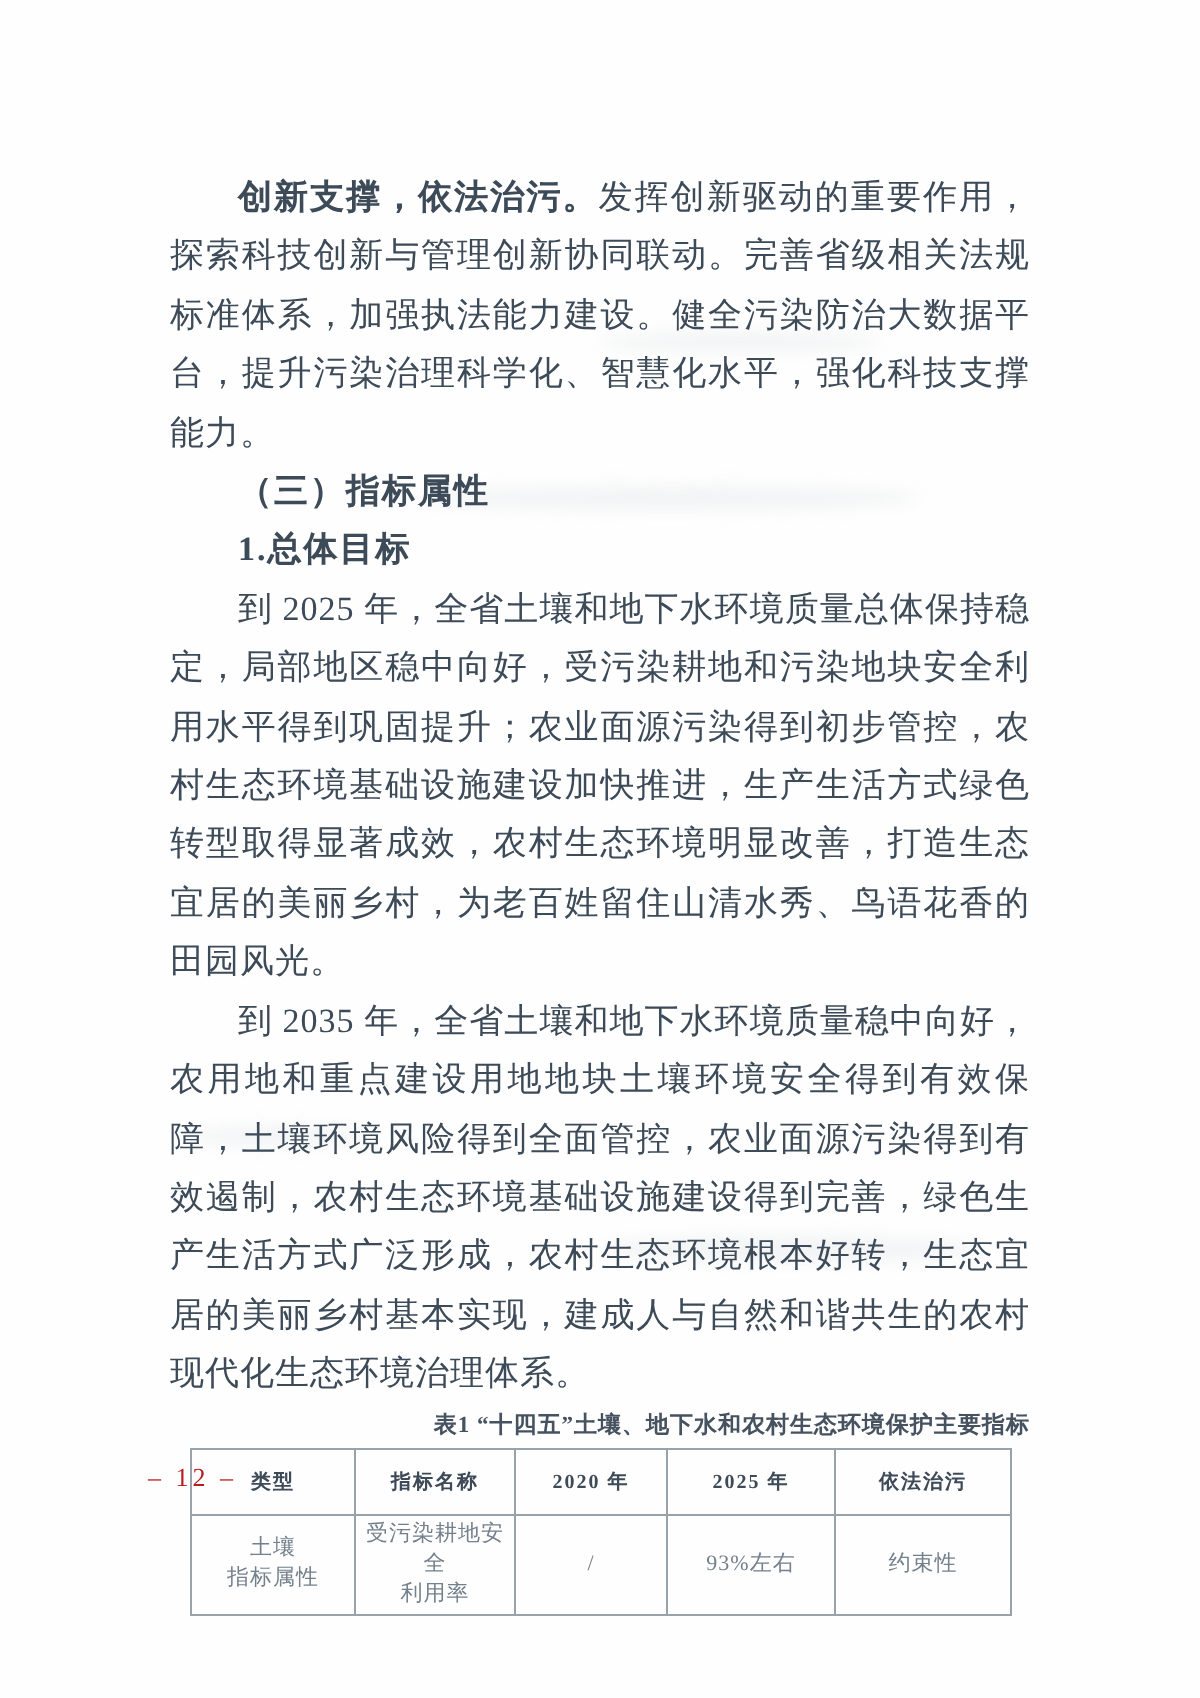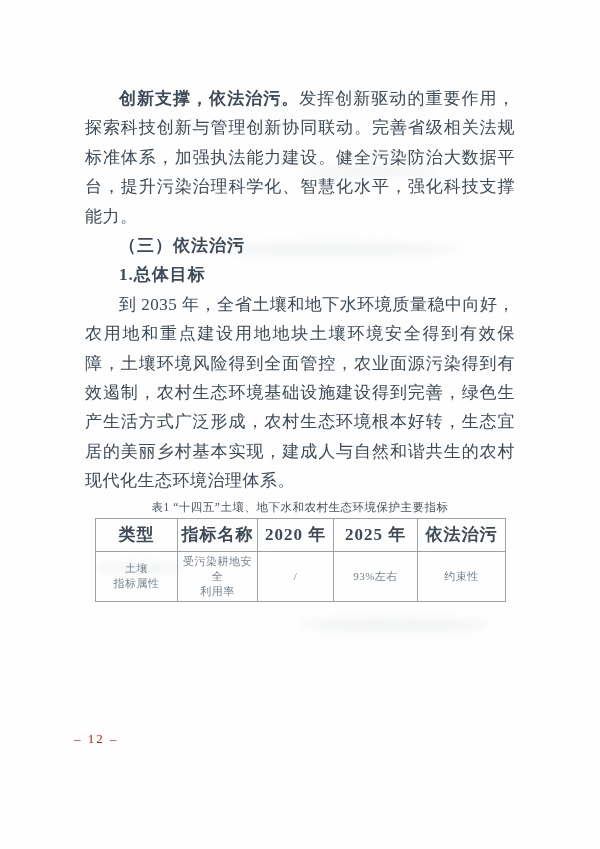--- a/index.html
+++ b/index.html
@@ -37,43 +37,43 @@
     margin: 0;
     font-size: 17px;
     line-height: 29.4px;
     font-weight: bold;
     text-indent: 2em;
     letter-spacing: 1px;
   }
   .table-caption {
     margin-top: 4px;
     font-size: 11.5px;
-    font-weight: normal;
-    text-align: center;
+    font-weight: bold;
+    text-align: right;
     color: #46525f;
     letter-spacing: 0.5px;
     line-height: 15px;
   }
   table.indicator-table {
     margin-top: 3px;
     margin-left: 10px;
     width: 410px;
     border-collapse: collapse;
     table-layout: fixed;
   }
   table.indicator-table th,
   table.indicator-table td {
     border: 1px solid #99a1a9;
     text-align: center;
     vertical-align: middle;
     padding: 2px 2px;
   }
   table.indicator-table th {
     height: 28px;
-    font-size: 17px;
+    font-size: 10px;
     font-weight: bold;
     color: #3e4a57;
     letter-spacing: 1px;
   }
   table.indicator-table td {
     height: 34px;
     font-size: 11px;
     font-weight: normal;
     color: #74808c;
     line-height: 15px;
@@ -107,24 +107,25 @@
 
   <div class="scan-artifact artifact-1"></div>
   <div class="scan-artifact artifact-2"></div>
   <div class="scan-artifact artifact-3"></div>
   <div class="scan-artifact artifact-4"></div>
 
   <div class="content">
 
     <p class="body-para"><span class="lead-bold">创新支撑，依法治污。</span><span>发挥创新驱动的重要作用，探索科技创新与管理创新协同联动。完善省级相关法规标准体系，加强执法能力建设。健全污染防治大数据平台，提升污染治理科学化、智慧化水平，强化科技支撑能力。</span></p>
 
-    <h3 class="sec-heading">（三）依法治污</h3>
+    <h3 class="sec-heading">（三）指标属性</h3>
 
     <h4 class="sub-heading">1.总体目标</h4>
 
+    <p class="body-para">到 2025 年，全省土壤和地下水环境质量总体保持稳定，局部地区稳中向好，受污染耕地和污染地块安全利用水平得到巩固提升；农业面源污染得到初步管控，农村生态环境基础设施建设加快推进，生产生活方式绿色转型取得显著成效，农村生态环境明显改善，打造生态宜居的美丽乡村，为老百姓留住山清水秀、鸟语花香的田园风光。</p>
 
     <p class="body-para">到 2035 年，全省土壤和地下水环境质量稳中向好，农用地和重点建设用地地块土壤环境安全得到有效保障，土壤环境风险得到全面管控，农业面源污染得到有效遏制，农村生态环境基础设施建设得到完善，绿色生产生活方式广泛形成，农村生态环境根本好转，生态宜居的美丽乡村基本实现，建成人与自然和谐共生的农村现代化生态环境治理体系。</p>
 
 
     <div class="table-caption">表1 “十四五”土壤、地下水和农村生态环境保护主要指标</div>
 
     <table class="indicator-table">
       <colgroup>
         <col style="width:82px">
         <col style="width:80px">

